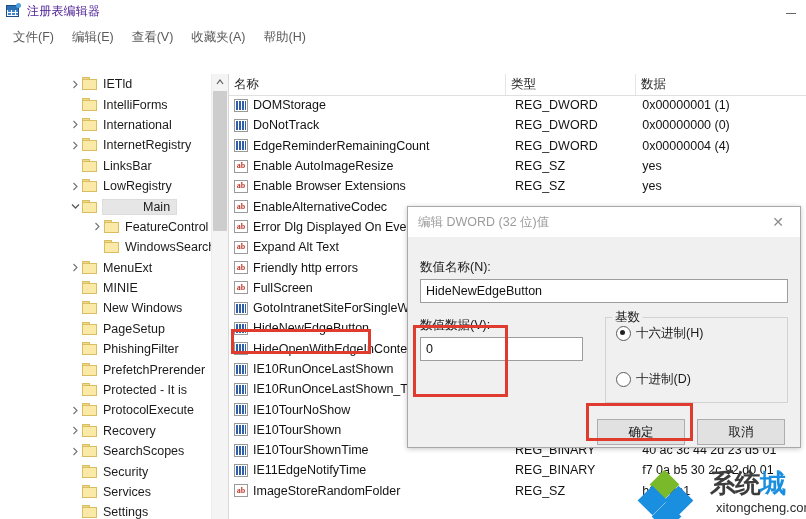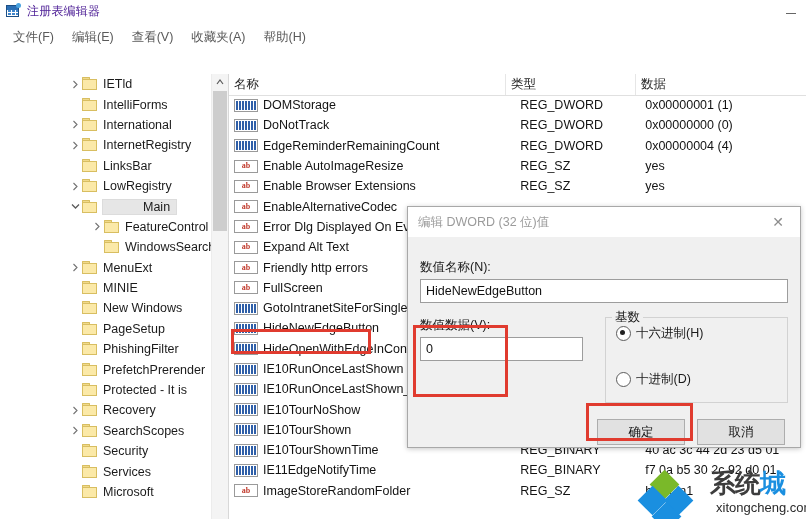--- a/index.html
+++ b/index.html
@@ -202,21 +202,21 @@
     overflow: hidden;
   }
   .lv-row {
     height: 20.3px;
     display: flex; align-items: center;
     font-size: 12.5px;
     color: #131313;
     white-space: nowrap;
   }
   .vicon {
-    width: 24px; height: 13px;
+    width: 14px; height: 13px;
     margin-left: 5px; margin-right: 5px;
     flex: 0 0 auto;
     box-sizing: border-box;
     border: 1px solid #9a9a9a;
     background: #ffffff;
     position: relative;
     overflow: hidden;
   }
   .vicon.dword .bits {
     position:absolute; left:1px; top:1px; right:1px; bottom:1px;
@@ -577,33 +577,46 @@
           <div style="width: 68px; flex: 0 0 auto;"></div>
           <div class="tw-expander">
             <svg width="7" height="9" viewBox="0 0 7 9">
               <path d="M1.5 1 L5 4.5 L1.5 8" fill="none" stroke="#737373" stroke-width="1.1"></path>
             </svg>
           </div>
           <div class="tw-folder">
             <div class="f-tab"></div>
             <div class="f-body"></div>
           </div>
-          <div class="tw-label">Recovery</div>
+          <div class="tw-label">ProtocolExecute</div>
         </div>
         <div class="tree-row">
           <div style="width: 68px; flex: 0 0 auto;"></div>
           <div class="tw-expander">
             <svg width="7" height="9" viewBox="0 0 7 9">
               <path d="M1.5 1 L5 4.5 L1.5 8" fill="none" stroke="#737373" stroke-width="1.1"></path>
             </svg>
           </div>
           <div class="tw-folder">
             <div class="f-tab"></div>
             <div class="f-body"></div>
           </div>
+          <div class="tw-label">Recovery</div>
+        </div>
+        <div class="tree-row">
+          <div style="width: 68px; flex: 0 0 auto;"></div>
+          <div class="tw-expander">
+            <svg width="7" height="9" viewBox="0 0 7 9">
+              <path d="M1.5 1 L5 4.5 L1.5 8" fill="none" stroke="#737373" stroke-width="1.1"></path>
+            </svg>
+          </div>
+          <div class="tw-folder">
+            <div class="f-tab"></div>
+            <div class="f-body"></div>
+          </div>
           <div class="tw-label">SearchScopes</div>
         </div>
         <div class="tree-row">
           <div style="width: 68px; flex: 0 0 auto;"></div>
           <div class="tw-expander"></div>
           <div class="tw-folder">
             <div class="f-tab"></div>
             <div class="f-body"></div>
           </div>
           <div class="tw-label">Security</div>
@@ -617,21 +630,21 @@
           </div>
           <div class="tw-label">Services</div>
         </div>
         <div class="tree-row">
           <div style="width: 68px; flex: 0 0 auto;"></div>
           <div class="tw-expander"></div>
           <div class="tw-folder">
             <div class="f-tab"></div>
             <div class="f-body"></div>
           </div>
-          <div class="tw-label">Microsoft</div>
+          <div class="tw-label">Settings</div>
         </div>
       </div>
     <div class="tree-scrollbar">
       <div class="tsb-arrow">
         <svg width="8" height="6" viewBox="0 0 8 6">
             <path d="M1 5 L4 1 L7 5" fill="none" stroke="#5b5b5b" stroke-width="1.2"></path>
           </svg>
       </div>
       <div class="tsb-thumb"></div>
     </div>

